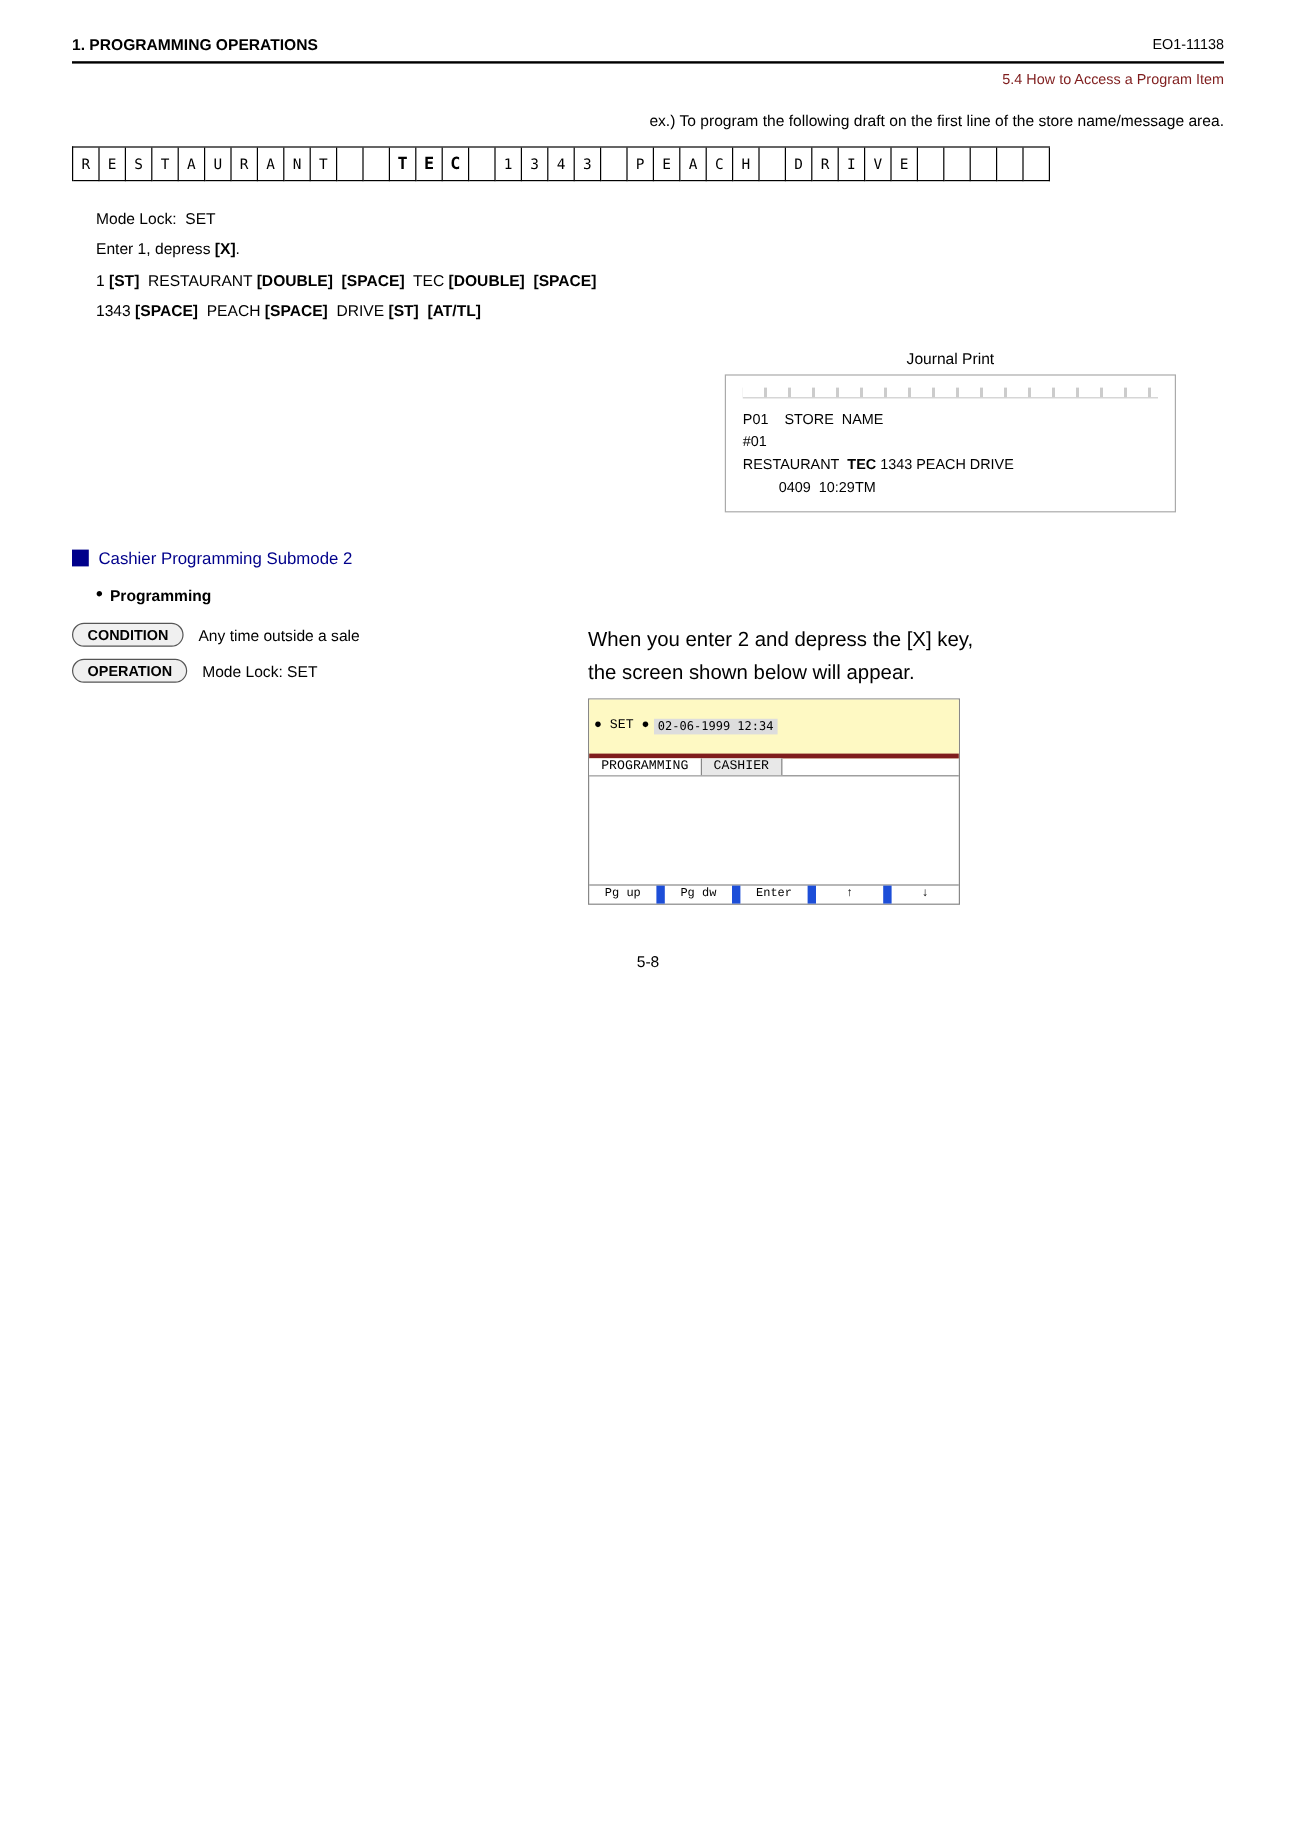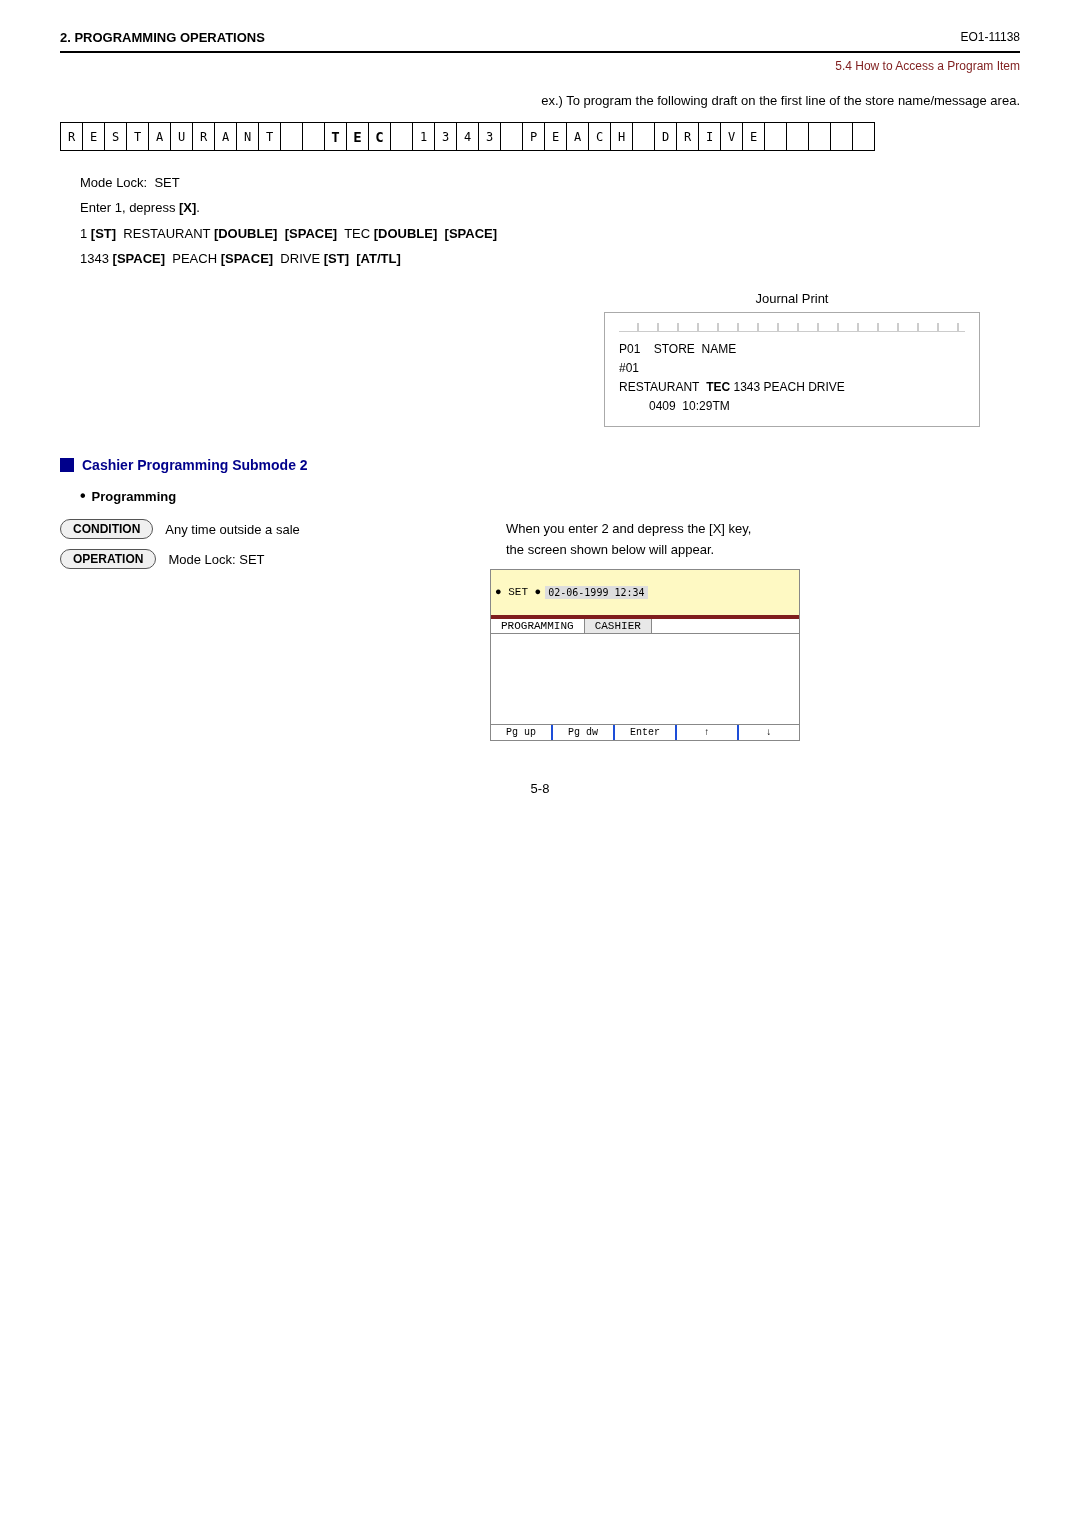--- a/index.html
+++ b/index.html
@@ -137,21 +137,21 @@
       margin-top: 10px;
     }
     .section-square {
       width: 14px;
       height: 14px;
       background: #00008B;
       flex-shrink: 0;
     }
     .section-title {
       font-size: 14px;
-      font-weight: bold;
+      font-weight: normal;
       color: #00008B;
     }
 
     .bullet-title {
       font-weight: bold;
       font-size: 13px;
       margin-left: 20px;
       margin-bottom: 14px;
       display: flex;
       align-items: center;
@@ -243,35 +243,34 @@
       text-align: right;
       font-size: 11px;
       padding-right: 8px;
       margin-top: 4px;
     }
     .screen-buttons {
       display: flex;
       border-top: 1px solid #888;
     }
     .screen-btn {
-      border-right: 2px solid #1d4ed8;
+      border-right: 7px solid #1d4ed8;
       padding: 2px 6px;
       font-size: 10px;
       flex: 1;
       text-align: center;
     }
     .screen-btn:last-child {
       border-right: none;
     }
 
     .right-col-text {
-      font-size: 13px;
+      font-size: 17px;
       line-height: 1.6;
       margin-bottom: 8px;
-      margin-left: 16px;
     }
 
     
     .page-number {
       text-align: center;
       font-size: 13px;
       margin-top: 40px;
     }
 
     .highlight-bar {
@@ -280,21 +279,21 @@
       font-family: monospace;
       font-size: 10px;
     }
   </style>
 </head>
 <body>
 
 <div class="page">
 
   <div class="header">
-    <div class="header-left">2.  PROGRAMMING OPERATIONS</div>
+    <div class="header-left">1.  PROGRAMMING OPERATIONS</div>
     <div class="header-right">EO1-11138</div>
   </div>
   <div class="subheader">5.4  How to Access a Program Item</div>
 
   <div class="example-text">ex.)  To program the following draft on the first line of the store name/message area.</div>
 
   <div class="char-grid" id="char-grid">
       <div class="char-cell">R</div>
       <div class="char-cell">E</div>
       <div class="char-cell">S</div>

